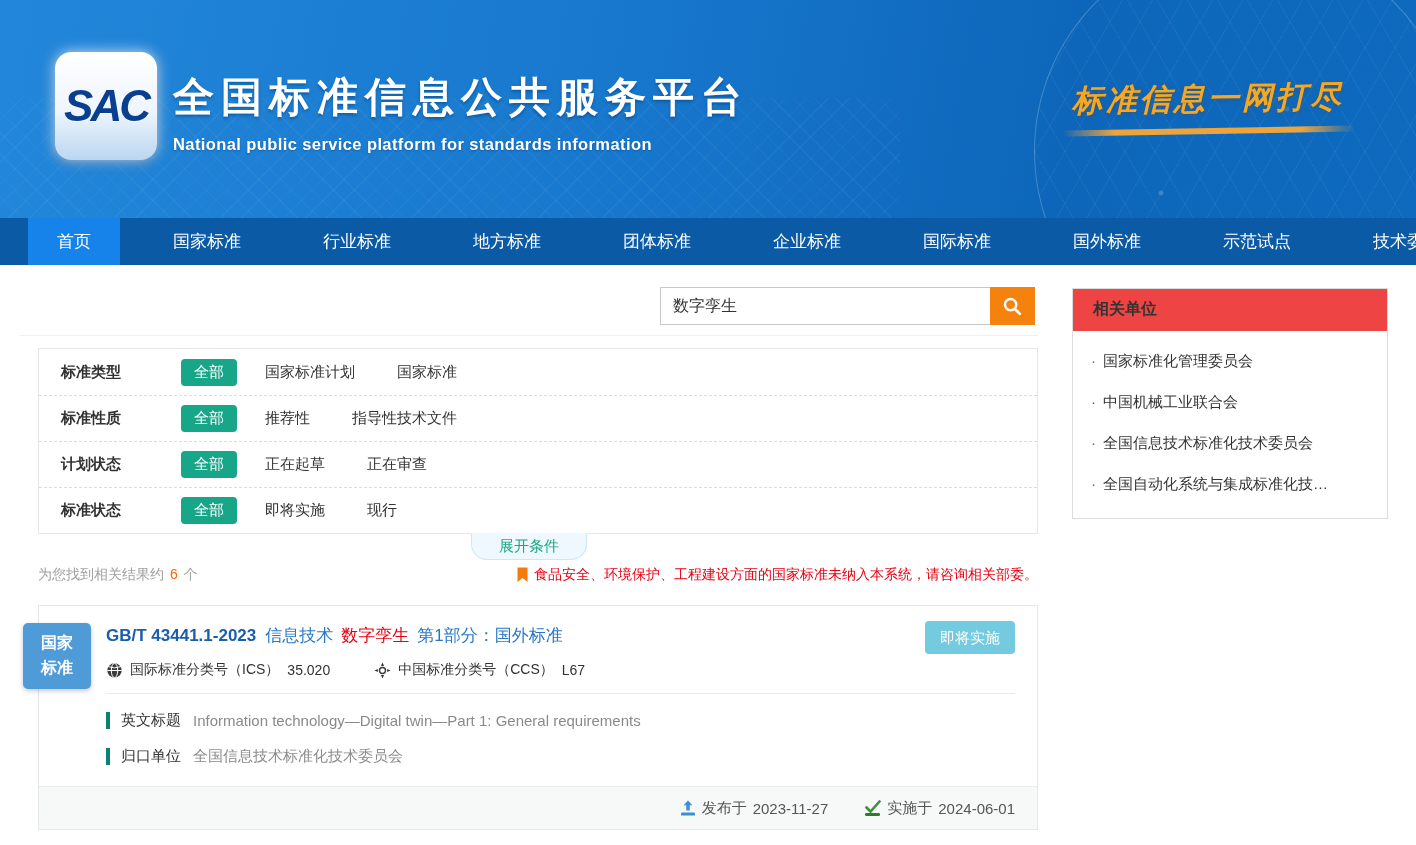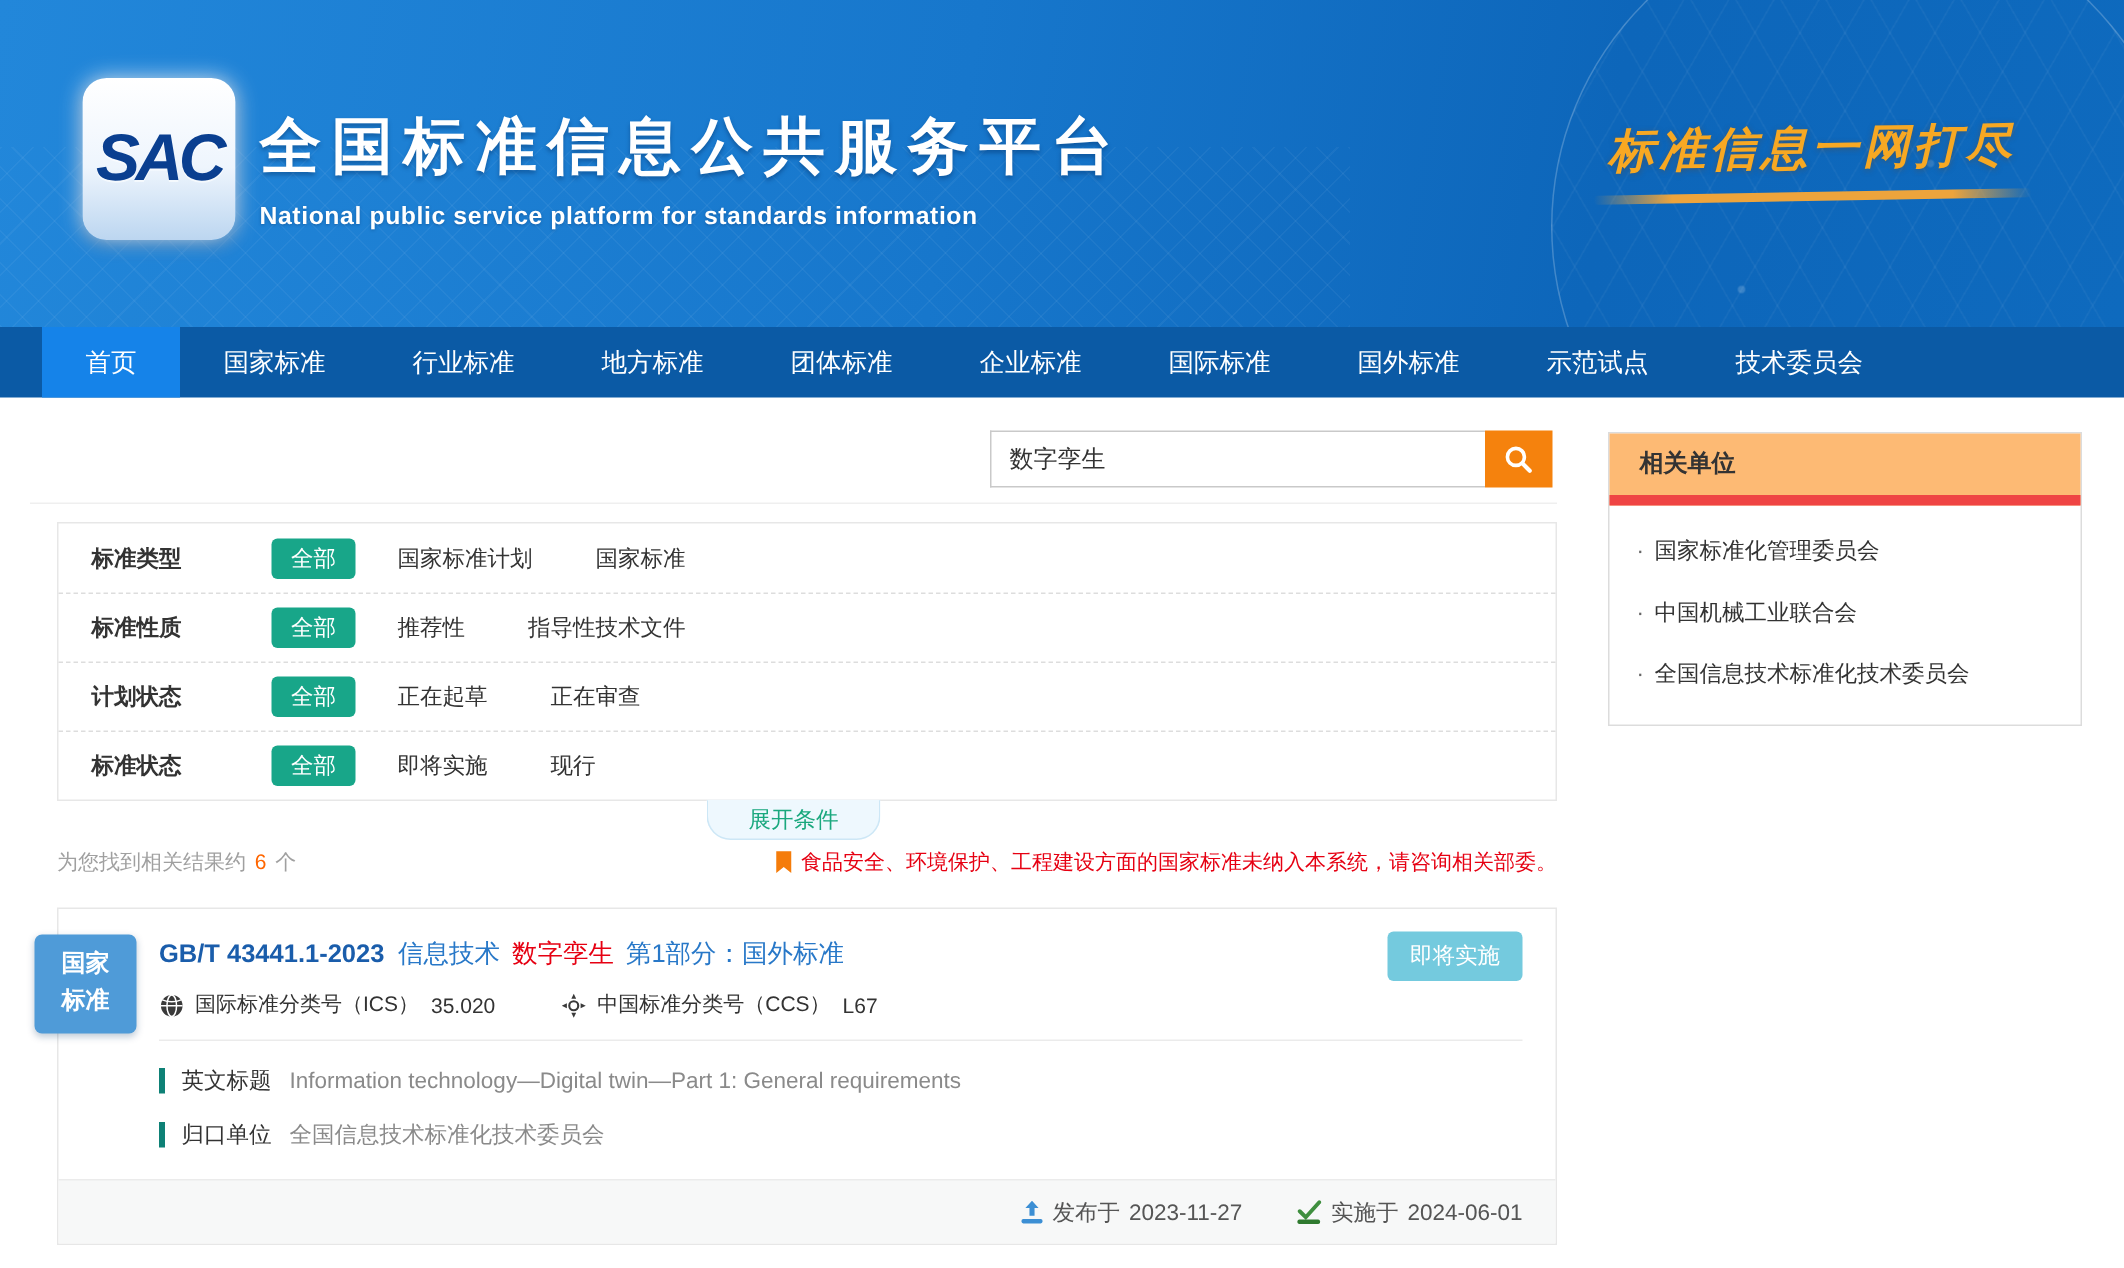--- a/index.html
+++ b/index.html
@@ -32,21 +32,21 @@
     text-shadow:0 2px 3px rgba(0,40,90,.4); white-space:nowrap; }
   .titles .subtitle { margin-top:10px; color:#fff; font-size:16.5px; font-weight:bold;
     letter-spacing:.4px; text-shadow:0 1px 2px rgba(0,40,90,.35); white-space:nowrap; }
   .slogan { position:absolute; right:62px; top:78px; z-index:3; text-align:center; transform:rotate(-1deg); }
   .slogan span { color:#f7a823; font-size:31px; font-weight:bold; font-style:italic; letter-spacing:3px;
     white-space:nowrap; text-shadow:0 1px 4px rgba(120,60,0,.35); }
   .slogan .slogan-line { margin:8px auto 0; width:292px; height:6px; border-radius:3px;
     background:linear-gradient(90deg, rgba(240,160,40,0) 0%, #eda43c 18%, #eda43c 82%, rgba(240,160,40,0) 100%); }
 
   
-  .topnav { height:47px; background:#0b5aa5; display:flex; align-items:stretch; padding-left:28px; }
+  .topnav { height:47px; background:#0b5aa5; display:flex; align-items:stretch; padding-left:28px;gap:24px; }
   .nav-item { display:flex; align-items:center; padding:0 29px; color:#fff; font-size:17px;
     cursor:pointer; text-decoration:none; white-space:nowrap; }
   .nav-item.active { background:#1583e9; }
 
   
   .content { display:flex; padding:14px 0 0 20px; }
   .left-col { width:1018px; flex:none; }
   .sidebar { width:316px; flex:none; margin-left:34px; margin-top:9px; border:1px solid #dcdcdc;
     background:#fff; align-self:flex-start; }
 
@@ -106,21 +106,21 @@
   .info-row .bar { width:4px; height:17px; background:#0e8176; margin-right:11px; flex:none; }
   .info-row .lbl { font-size:15px; color:#333; margin-right:12px; white-space:nowrap; }
   .info-row .val { font-size:15px; color:#8a8a8a; }
   .card-footer { margin-top:16px; height:43px; background:#f7f8f8; border-top:1px solid #ebebeb;
     display:flex; align-items:center; justify-content:flex-end; padding-right:22px; }
   .date { display:flex; align-items:center; font-size:15px; color:#555; margin-left:36px; }
   .date svg { margin-right:6px; }
   .date .d-lbl { margin-right:6px; }
 
   
-  .sidebar-head { background:#fdba74; border-bottom:7px solid #ef4444; padding:10px 20px;
+  .sidebar-head { background:#ef4444; border-bottom:1px solid #ef4444; padding:10px 20px;
     font-size:16px; font-weight:bold; color:#333; }
   .sidebar ul { list-style:none; padding:9px 0 14px; }
   .sidebar li { padding:12px 18px 10px; }
   .sidebar li a { font-size:15px; color:#333; text-decoration:none; cursor:pointer; white-space:nowrap;
     display:block; overflow:hidden; text-overflow:ellipsis; }
   .sidebar li .dot { color:#666; margin-right:7px; }
 </style>
 </head>
 <body>
 
@@ -286,17 +286,20 @@
       <ul id="sidebarList">
           <li>
             <a><span class="dot">·</span>国家标准化管理委员会</a>
           </li>
           <li>
             <a><span class="dot">·</span>中国机械工业联合会</a>
           </li>
           <li>
             <a><span class="dot">·</span>全国信息技术标准化技术委员会</a>
           </li>
+          <li>
+            <a><span class="dot">·</span>全国自动化系统与集成标准化技…</a>
+          </li>
         </ul>
     </aside>
   </main>
 
 </div>
 
 </body></html>

